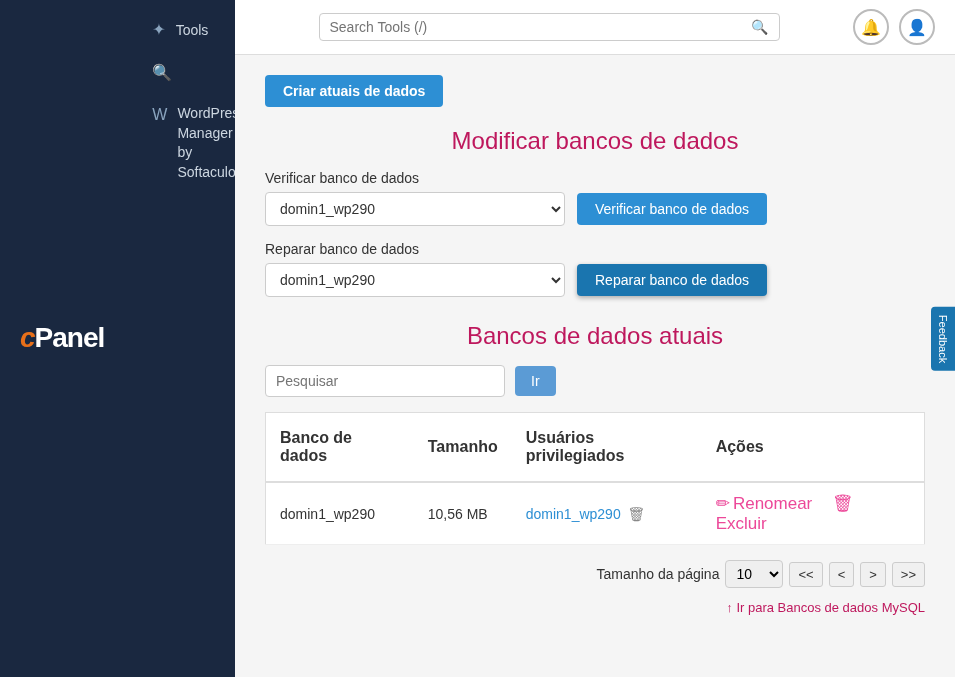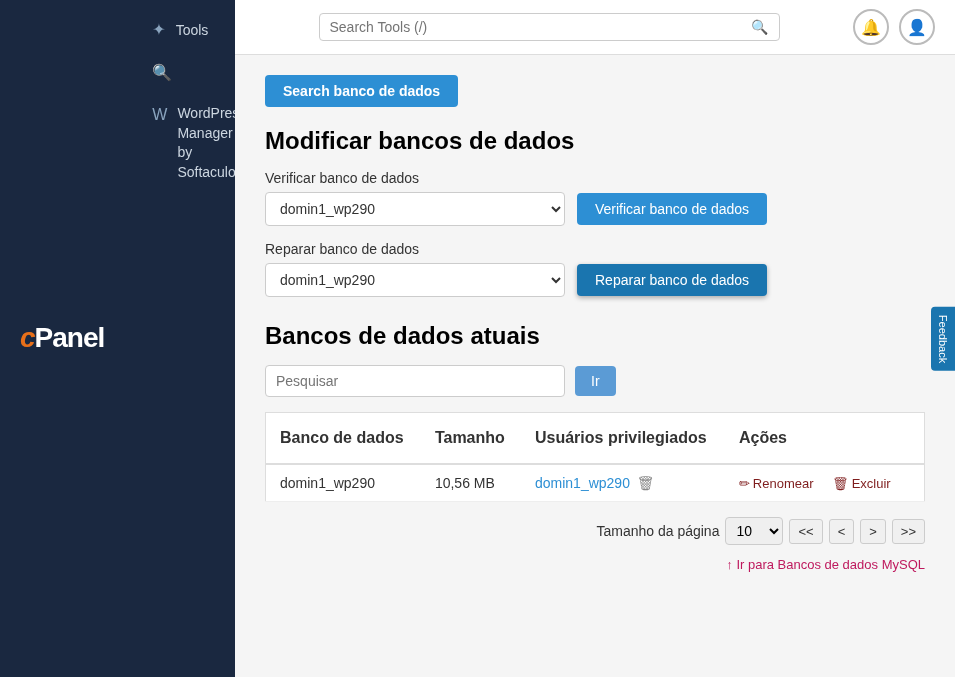--- a/index.html
+++ b/index.html
@@ -125,24 +125,25 @@
       padding: 8px 18px;
       border-radius: 4px;
       cursor: pointer;
       font-size: 14px;
       font-weight: bold;
     }
 
     
     .section-title {
       font-size: 24px;
-      font-weight: bold;
-      color: #000000;
+      font-weight: normal;
+      color: #be185d;
       margin-bottom: 15px;
       border-bottom: none;
+      text-align: center;
     }
 
     
     .form-row {
       margin-bottom: 15px;
     }
     .form-label {
       font-size: 14px;
       color: #333;
       margin-bottom: 6px;
@@ -181,21 +182,21 @@
     .current-db-section {
       margin-top: 25px;
     }
     .search-go-row {
       display: flex;
       gap: 10px;
       margin-bottom: 15px;
       align-items: center;
     }
     .search-db-input {
-      width: 300px;
+      width: 240px;
       padding: 7px 10px;
       border: 1px solid #ccc;
       border-radius: 4px;
       font-size: 14px;
       color: #aaa;
     }
     .btn-go {
       background: #5b9bd5;
       color: #fff;
       border: none;
@@ -226,25 +227,25 @@
       border-bottom: 1px solid #eee;
       font-size: 14px;
       color: #333;
     }
     .db-link {
       color: #2d8fd4;
       text-decoration: none;
       cursor: pointer;
     }
     .action-link {
-      color: #7f1d1d;
+      color: #ec4899;
       text-decoration: none;
       cursor: pointer;
       margin-right: 15px;
-      font-size: 13px;
+      font-size: 17px;
     }
     .action-link .link-icon { margin-right: 3px; }
 
     
     .pagination-row {
       display: flex;
       align-items: center;
       justify-content: flex-end;
       gap: 6px;
       margin-top: 15px;
@@ -348,21 +349,21 @@
       </button>
       <button class="header-icon-btn">
         <span>👤</span>
       </button>
     </div>
   </div>
 
   <div class="content">
 
     <div class="top-row">
-      <button class="btn-create">Search banco de dados</button>
+      <button class="btn-create">Criar atuais de dados</button>
     </div>
 
     <div>
       <h2 class="section-title">Modificar bancos de dados</h2>
 
       <div class="form-row">
         <label class="form-label">Verificar banco de dados</label>
         <div class="form-inline">
           <select class="form-select">
             <option>domin1_wp290</option>

